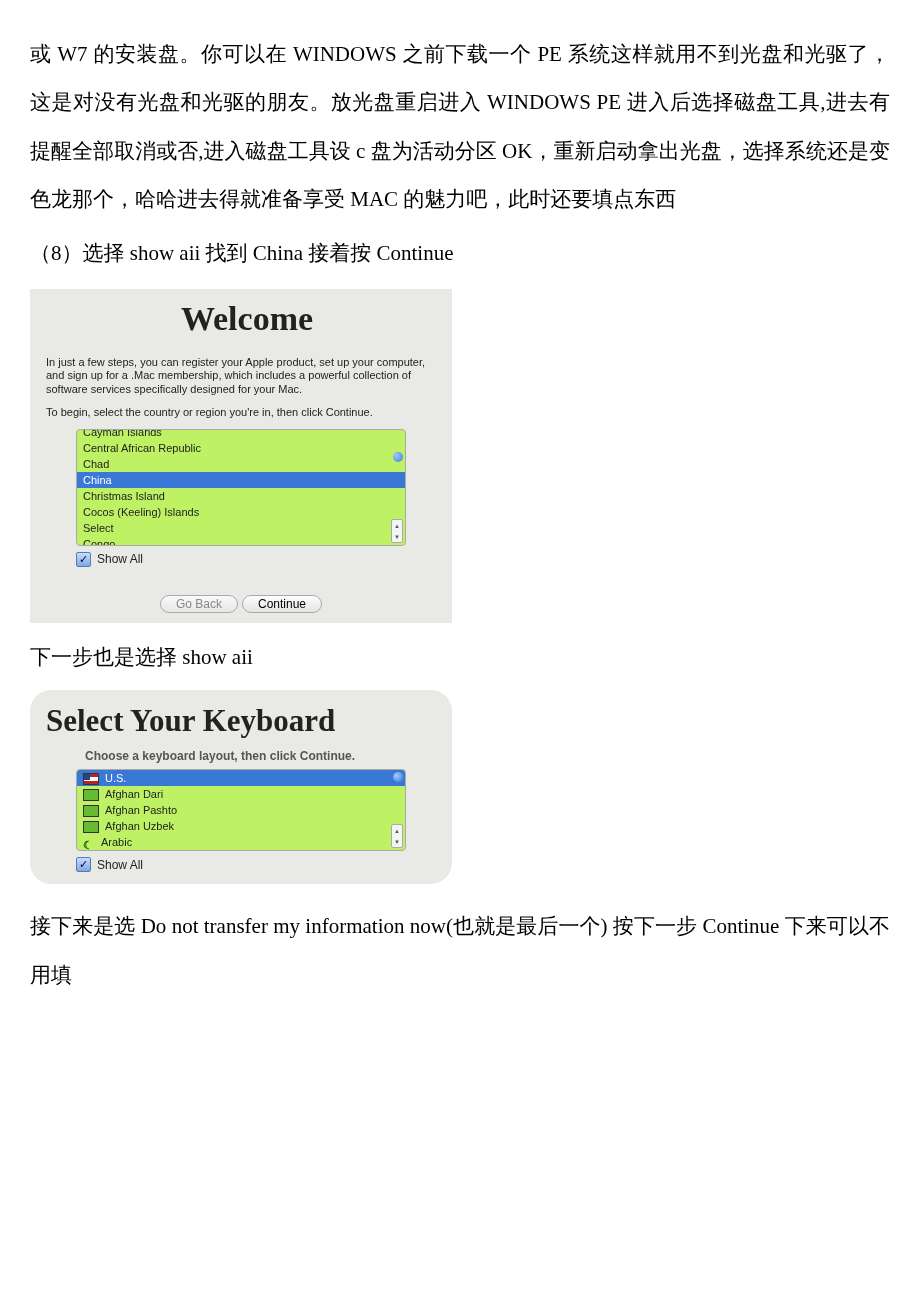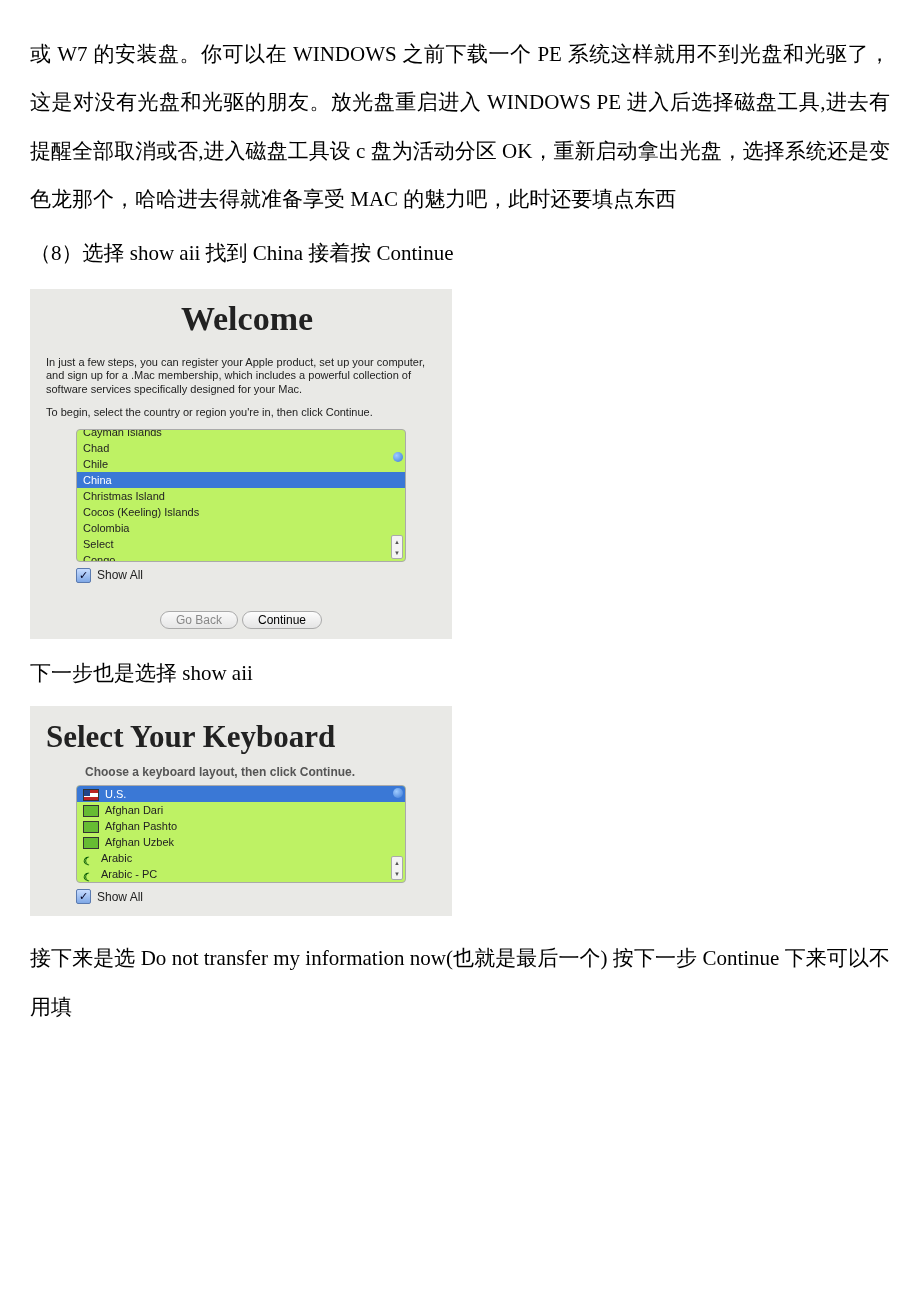--- a/index.html
+++ b/index.html
@@ -151,47 +151,46 @@
   .flag-us::before { content:""; position:absolute; left:0; top:0; width:6px; height:6px; background:#224488; }
   .cres-icon {
     display: inline-block;
     width: 12px;
     height: 12px;
     margin-right: 6px;
     vertical-align: middle;
     color: #050;
     font-weight: bold;
   }
-  .screenshot2 { width: 422px; padding-bottom: 12px; }
+  .screenshot2 { width: 422px; padding-bottom: 12px; border-radius: 21px; }
 
   .mid-line { margin: 6px 0 8px 0; }
   .bottom-para { margin-top: 18px; }
 </style>
 </head>
 <body>
 
 <div class="para">或 W7 的安装盘。你可以在 WINDOWS 之前下载一个 PE 系统这样就用不到光盘和光驱了，这是对没有光盘和光驱的朋友。放光盘重启进入 WINDOWS PE 进入后选择磁盘工具,进去有提醒全部取消或否,进入磁盘工具设 c 盘为活动分区 OK，重新启动拿出光盘，选择系统还是变色龙那个，哈哈进去得就准备享受 MAC 的魅力吧，此时还要填点东西</div>
 
 <div class="step-line">（8）选择 show aii 找到 China 接着按 Continue</div>
 
 <div class="screenshot">
   <div class="welcome-title">Welcome</div>
   <div class="pad">
     <div class="sub-para">In just a few steps, you can register your Apple product, set up your computer, and sign up for a .Mac membership, which includes a powerful collection of software services specifically designed for your Mac.</div>
     <div class="sub-para">To begin, select the country or region you're in, then click Continue.</div>
   </div>
   <div class="listbox-wrap">
     <div class="listbox">
       <div class="row cutoff-top">Cayman Islands</div>
+      <div class="row">Central African Republic</div>
       <div class="row">Chad</div>
-      <div class="row">Chile</div>
       <div class="row selected">China</div>
       <div class="row">Christmas Island</div>
       <div class="row">Cocos (Keeling) Islands</div>
-      <div class="row">Colombia</div>
       <div class="row">Select</div>
       <div class="row cutoff-bottom">Congo</div>
       <div class="scroll-thumb-top"></div>
       <div class="arrows">
           <span>▲</span>
           <span>▼</span>
         </div>
     </div>
   </div>
   <div class="checkbox-row">
@@ -209,21 +208,20 @@
 <div class="screenshot screenshot2">
   <div class="key-title">Select Your Keyboard</div>
   <div class="key-sub">Choose a keyboard layout, then click Continue.</div>
   <div class="key-listbox-wrap">
     <div class="listbox">
       <div class="row selected-blue"><span class="flag-icon flag-us"></span><span>U.S.</span></div>
       <div class="row"><span class="flag-icon"></span><span>Afghan Dari</span></div>
       <div class="row"><span class="flag-icon"></span><span>Afghan Pashto</span></div>
       <div class="row"><span class="flag-icon"></span><span>Afghan Uzbek</span></div>
       <div class="row"><span class="cres-icon">☾</span><span>Arabic</span></div>
-      <div class="row"><span class="cres-icon">☾</span><span>Arabic - PC</span></div>
       <div class="scroll-thumb-top" style="top:2px"></div>
       <div class="arrows">
           <span>▲</span>
           <span>▼</span>
         </div>
     </div>
   </div>
   <div class="checkbox-row">
     <div class="cb">✓</div>
     <span>Show All</span>

